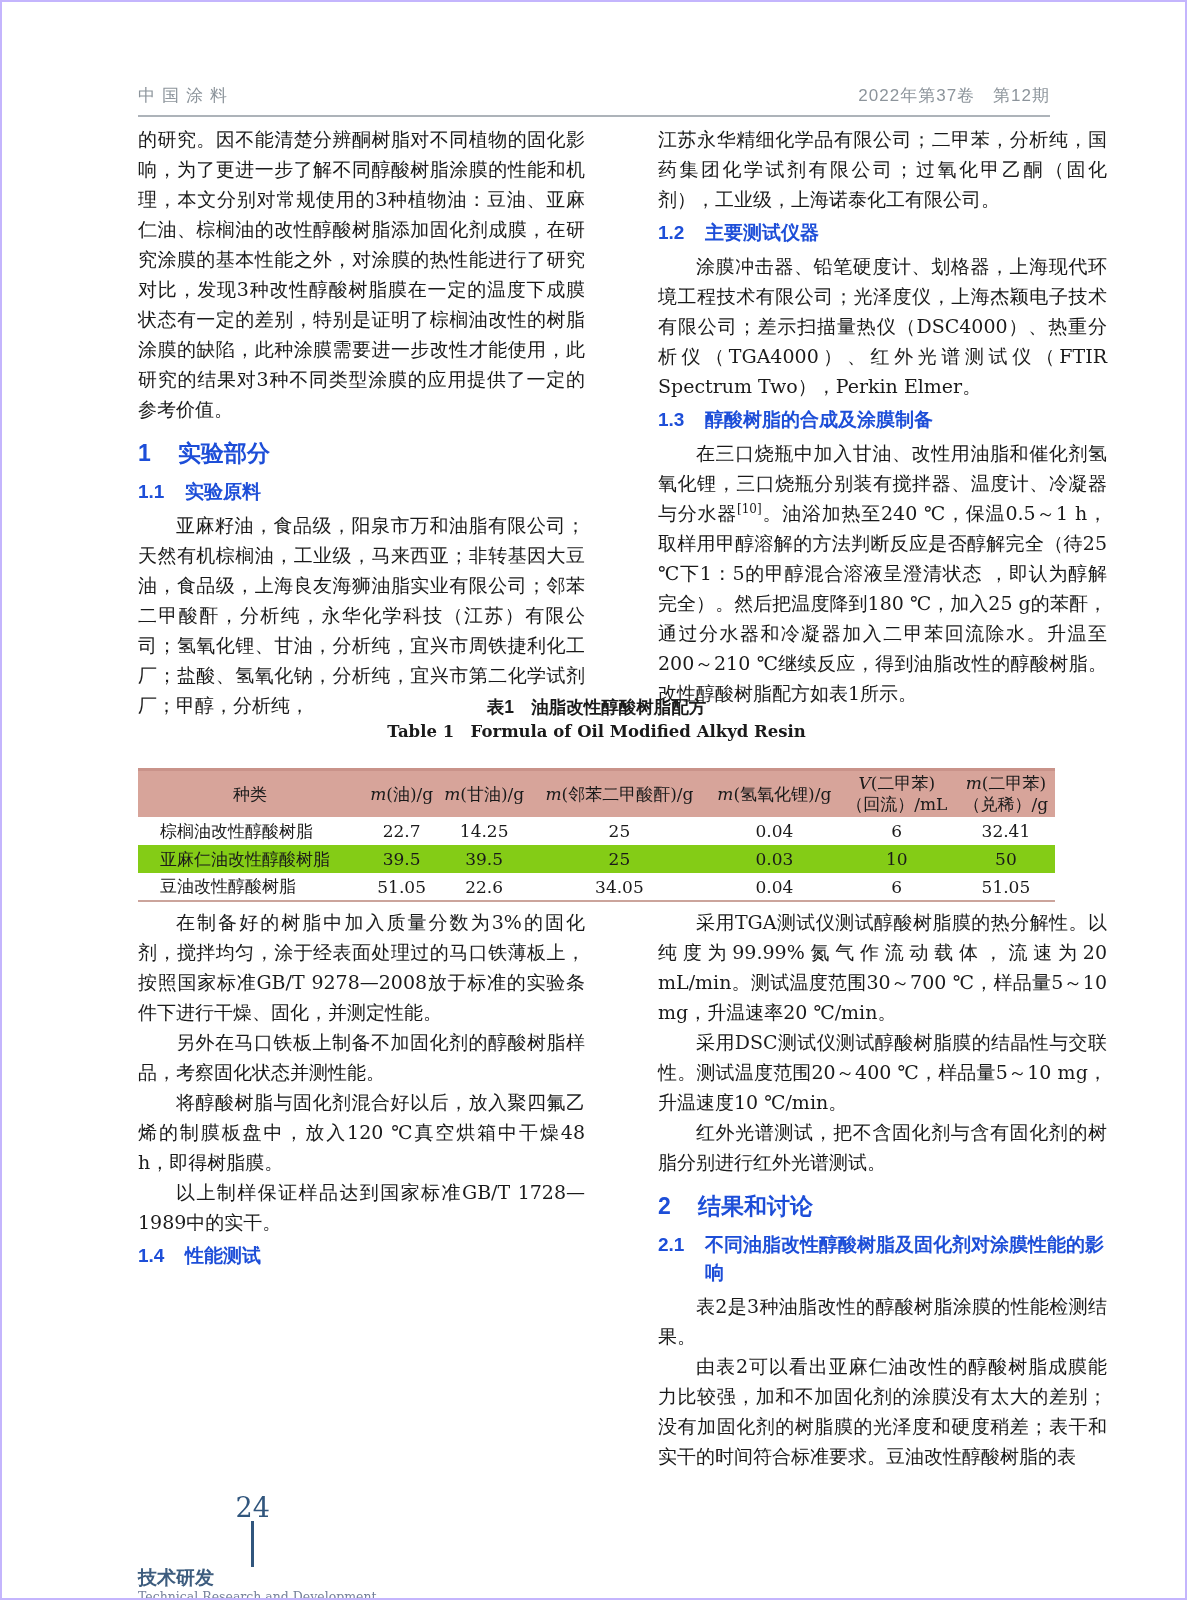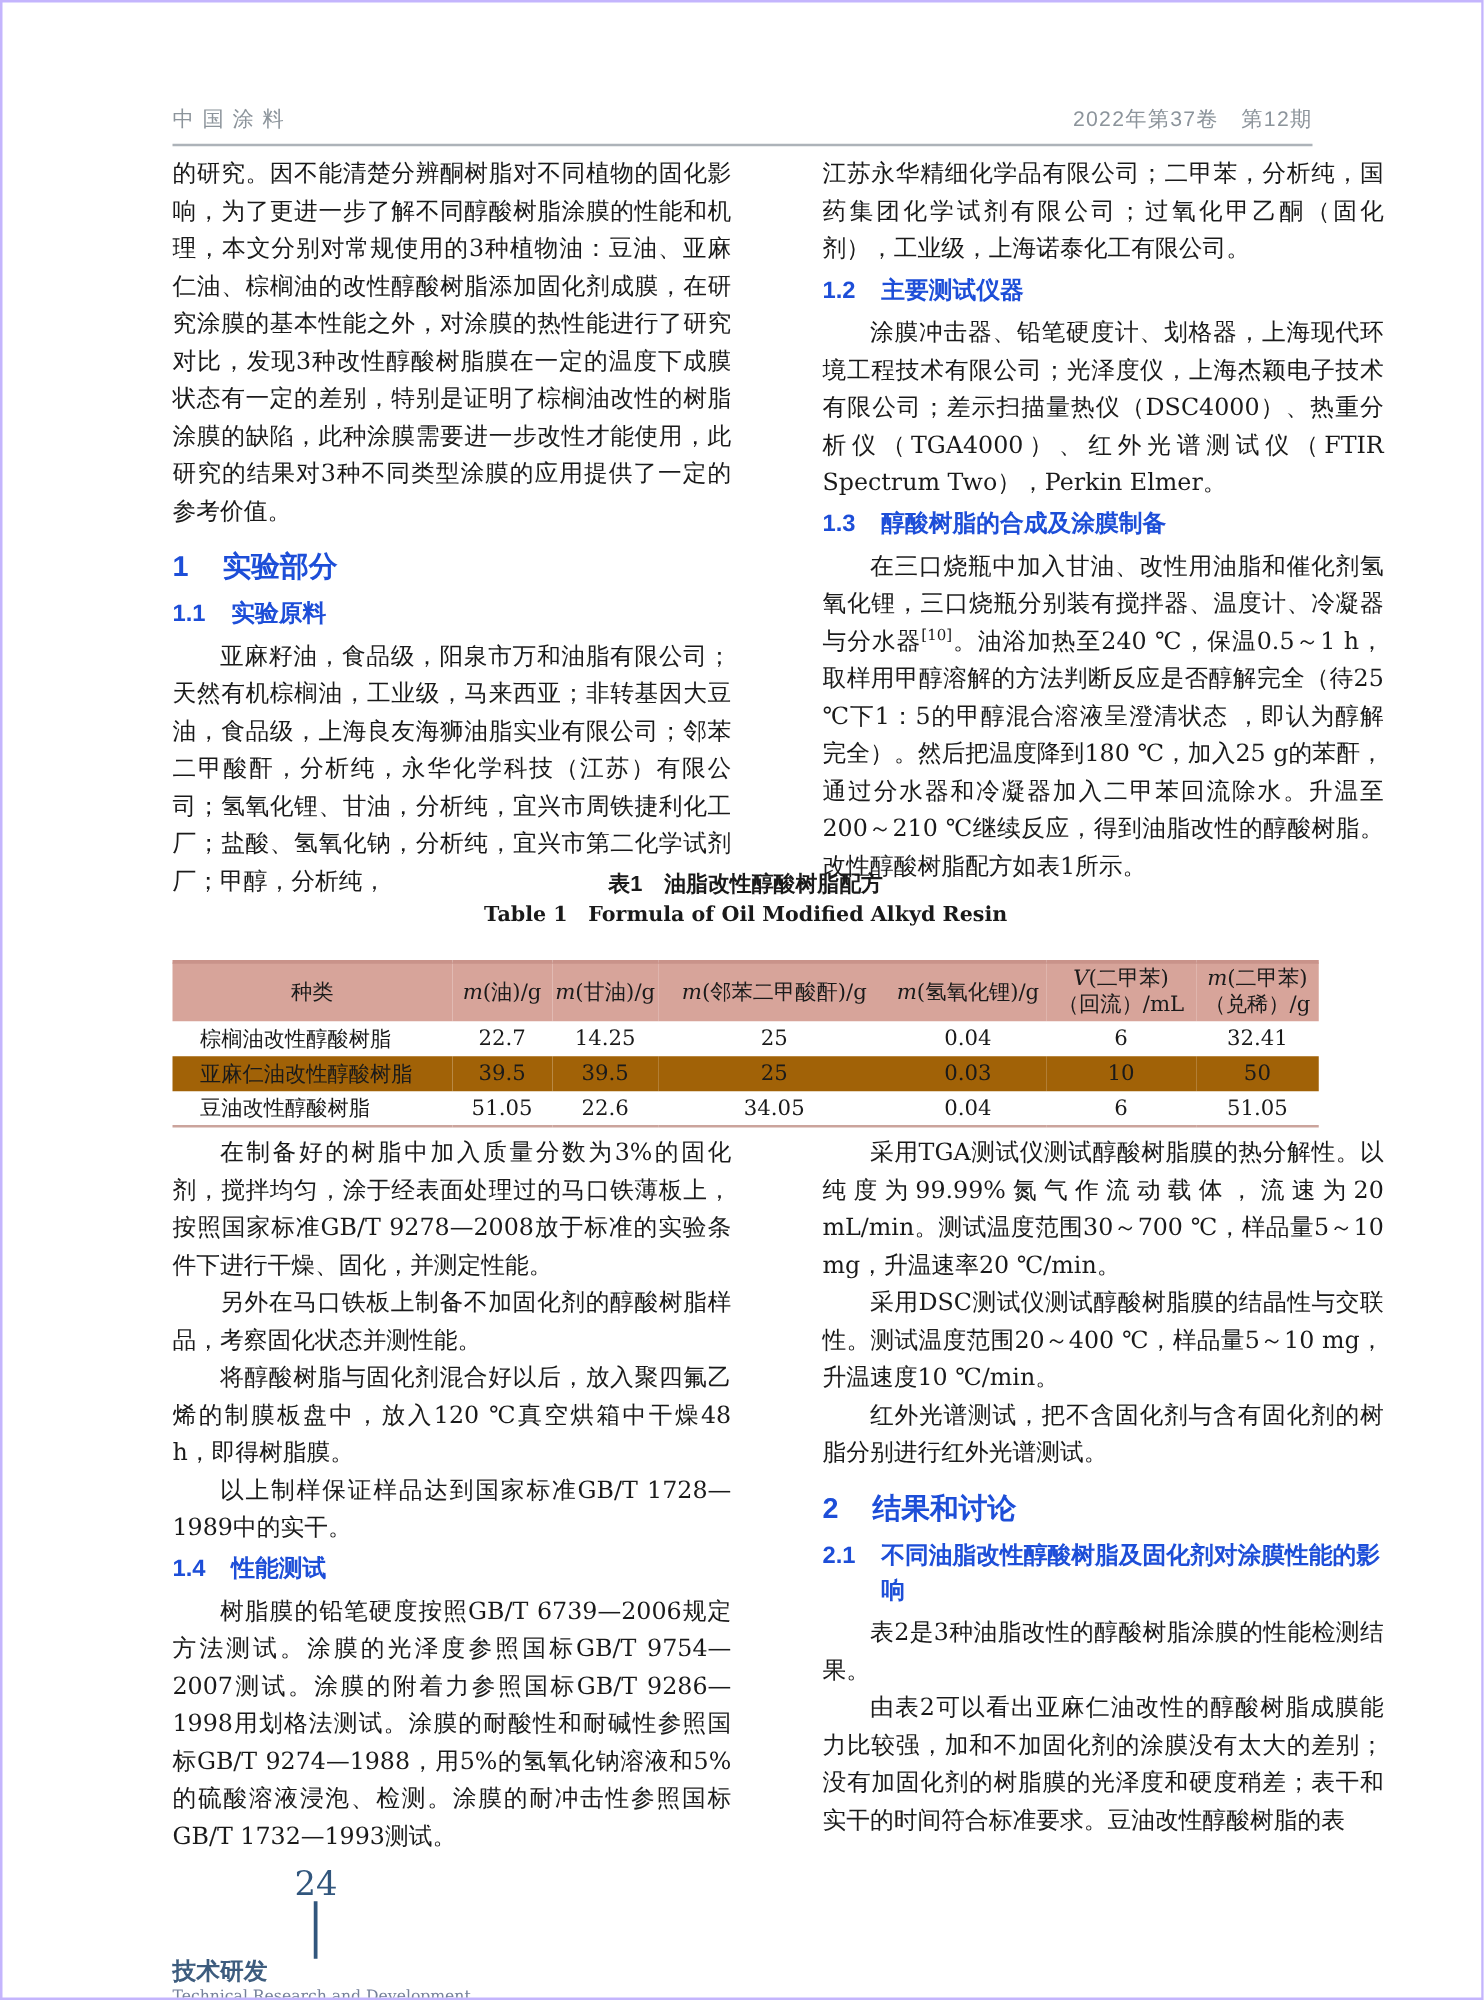--- a/index.html
+++ b/index.html
@@ -62,21 +62,21 @@
   table.t1 { width:100%; border-collapse:collapse; table-layout:fixed;
     border-top:3px solid #c9938a; border-bottom:2px solid #cba49c; }
   table.t1 th {
     background:#d7a49a; font-weight:normal; font-size:17px; line-height:21px;
     text-align:center; vertical-align:middle; height:47px; padding:2px 0;
   }
   table.t1 td {
     font-size:17px; height:28px; text-align:center; vertical-align:middle;
   }
   table.t1 td.name { text-align:left; padding-left:22px; }
-  table.t1 tr.shade td { background:#a16207; }
+  table.t1 tr.shade td { background:#84cc16; }
   table.t1 .ln2 { display:block; }
   table.t1 i { font-family:"DejaVu Serif","Liberation Serif",serif; }
 
   
   .pfoot {
     position:absolute; left:136px; top:1492px;
     display:flex; align-items:center;flex-direction:column;
   }
   .pfoot .pno { color:#31567d; font-size:27px; line-height:27px; margin-right:9px; }
   .pfoot .bar { width:3px; height:46px; background:#31567d; margin-right:9px; }
@@ -181,21 +181,20 @@
 
   <div class="col col-l bot-sec">
     <p class="body">在制备好的树脂中加入质量分数为3%的固化剂，搅拌均匀，涂于经表面处理过的马口铁薄板上，按照国家标准GB/T 9278—2008放于标准的实验条件下进行干燥、固化，并测定性能。</p>
     <p class="body">另外在马口铁板上制备不加固化剂的醇酸树脂样品，考察固化状态并测性能。</p>
     <p class="body">将醇酸树脂与固化剂混合好以后，放入聚四氟乙烯的制膜板盘中，放入120 ℃真空烘箱中干燥48 h，即得树脂膜。</p>
     <p class="body">以上制样保证样品达到国家标准GB/T 1728—1989中的实干。</p>
     <div class="h-sub">
       <span class="num">1.4</span>
       <span>性能测试</span>
     </div>
-    <p class="body">树脂膜的铅笔硬度按照GB/T 6739—2006规定方法测试。涂膜的光泽度参照国标GB/T 9754—2007测试。涂膜的附着力参照国标GB/T 9286—1998用划格法测试。涂膜的耐酸性和耐碱性参照国标GB/T 9274—1988，用5%的氢氧化钠溶液和5%的硫酸溶液浸泡、检测。涂膜的耐冲击性参照国标GB/T 1732—1993测试。</p>
   </div>
 
   <div class="col col-r bot-sec">
     <p class="body">采用TGA测试仪测试醇酸树脂膜的热分解性。以纯度为99.99%氮气作流动载体，流速为20 mL/min。测试温度范围30～700 ℃，样品量5～10 mg，升温速率20 ℃/min。</p>
     <p class="body">采用DSC测试仪测试醇酸树脂膜的结晶性与交联性。测试温度范围20～400 ℃，样品量5～10 mg，升温速度10 ℃/min。</p>
     <p class="body">红外光谱测试，把不含固化剂与含有固化剂的树脂分别进行红外光谱测试。</p>
     <div class="h-sec">
       <span class="num">2</span>
       <span>结果和讨论</span>
     </div>

